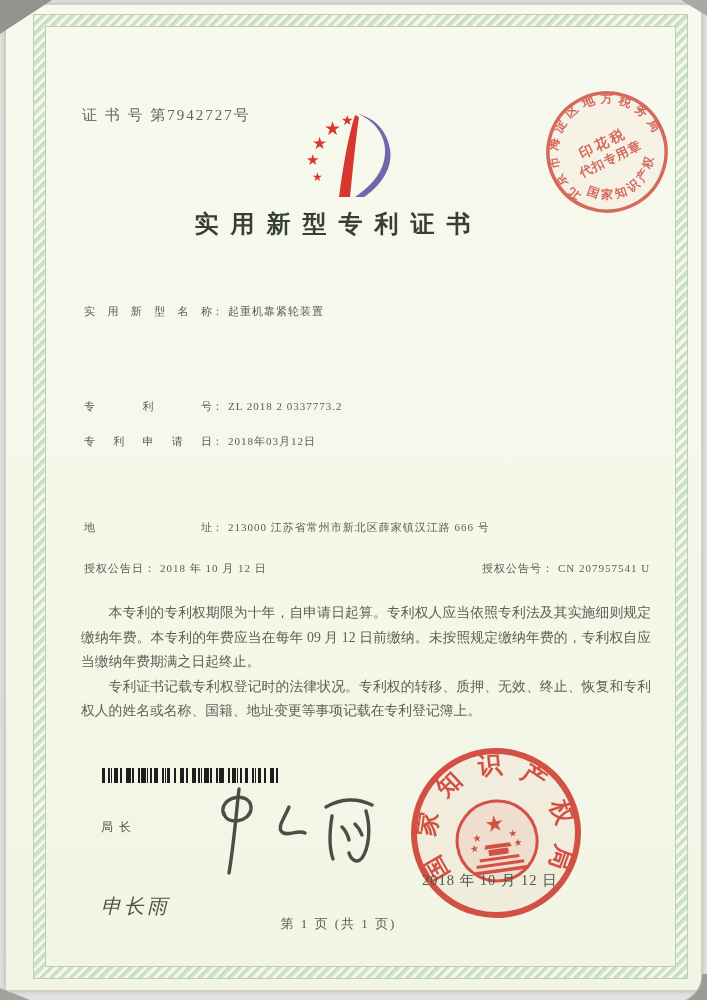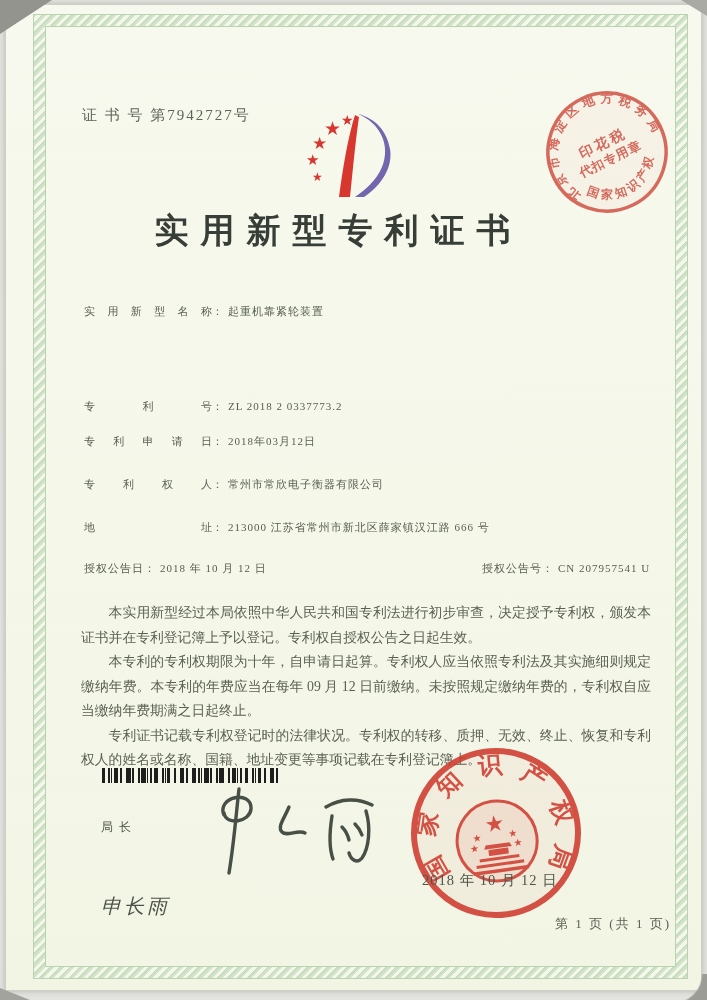--- a/index.html
+++ b/index.html
@@ -23,21 +23,21 @@
   }
   .content{position:absolute;inset:0;color:#565d51;}
 
   .cert-no{position:absolute;left:76px;top:101px;font-size:15px;letter-spacing:2px;color:#5d655a;}
 
   
   .logo{position:absolute;left:292px;top:104px;}
 
   .title{
     position:absolute;left:0;right:30px;top:203px;text-align:center;
-    font-size:34px;font-weight:700;letter-spacing:12px;color:#373e37;
+    font-size:24px;font-weight:700;letter-spacing:12px;color:#373e37;
   }
 
   .field{position:absolute;left:78px;font-size:11px;white-space:nowrap;color:#575f53;}
   .flabel{display:inline-block;width:128px;text-align:justify;text-align-last:justify;vertical-align:bottom;}
   .fcolon{display:inline-block;}
   .fvalue{margin-left:5px;letter-spacing:1px;}
   .grant-right{position:absolute;left:398px;top:0;white-space:nowrap;}
   .glabel{letter-spacing:1px;margin-top:48px;}
 
   .paras{
@@ -57,21 +57,21 @@
   .signer-title{position:absolute;left:95px;top:814px;font-size:12px;letter-spacing:6px;color:#4c5348;}
   .signer-name{position:absolute;left:95px;top:888px;font-size:20px;letter-spacing:3px;color:#4c5348;font-style:italic;}
   .signature{position:absolute;left:188px;top:778px;}
 
   .seal-main{position:absolute;left:402px;top:740px;transform:rotate(-8deg);}
   .seal-date{position:absolute;left:416px;top:866px;font-size:14.5px;letter-spacing:1px;color:#4e5549;z-index:5;}
 
   .seal-tax{position:absolute;left:534px;top:80px;transform:rotate(-26deg);}
 
   .footer{
-    position:absolute;left:0;right:30px;top:910px;text-align:right;
+    position:absolute;left:0;right:30px;top:910px;text-align:center;
     font-size:13px;letter-spacing:2px;color:#5a6154;
   }
 
   
   .corner{position:absolute;z-index:9;}
   .corner-tl{top:0;left:0;border-top:34px solid #93948e;border-right:52px solid transparent;}
   .corner-tr{top:0;right:0;border-top:16px solid #a9aaa4;border-left:26px solid transparent;}
   .corner-br{bottom:0;right:0;width:34px;height:26px;background:radial-gradient(circle at 0 0,transparent 28px,#9b9c96 30px);}
   .corner-bl{bottom:0;left:0;border-bottom:12px solid #a2a39d;border-right:30px solid transparent;}
 </style>
@@ -99,36 +99,32 @@
 
     <div class="field" style="top:299px">
       <span class="flabel">实用新型名称</span><span class="fcolon">：</span><span class="fvalue">起重机靠紧轮装置</span>
     </div>
     <div class="field" style="top:394px">
       <span class="flabel">专利号</span><span class="fcolon">：</span><span class="fvalue">ZL 2018 2 0337773.2</span>
     </div>
     <div class="field" style="top:429px">
       <span class="flabel">专利申请日</span><span class="fcolon">：</span><span class="fvalue">2018年03月12日</span>
     </div>
-    <div class="field" style="top:472px">
-      <span class="flabel">专利权人</span><span class="fcolon">：</span><span class="fvalue">常州市常欣电子衡器有限公司</span>
-    </div>
     <div class="field" style="top:515px">
       <span class="flabel">地址</span><span class="fcolon">：</span><span class="fvalue">213000 江苏省常州市新北区薛家镇汉江路 666 号</span>
     </div>
 
     <div class="field" style="top:556px;right:0">
       <span class="glabel">授权公告日</span><span>：</span><span class="fvalue">2018 年 10 月 12 日</span>
       <span class="grant-right">
         <span class="glabel">授权公告号</span><span>：</span><span class="fvalue">CN 207957541 U</span>
       </span>
     </div>
 
     <div class="paras">
-      <p>本实用新型经过本局依照中华人民共和国专利法进行初步审查，决定授予专利权，颁发本证书并在专利登记簿上予以登记。专利权自授权公告之日起生效。</p>
       <p>本专利的专利权期限为十年，自申请日起算。专利权人应当依照专利法及其实施细则规定缴纳年费。本专利的年费应当在每年 09 月 12 日前缴纳。未按照规定缴纳年费的，专利权自应当缴纳年费期满之日起终止。</p>
       <p>专利证书记载专利权登记时的法律状况。专利权的转移、质押、无效、终止、恢复和专利权人的姓名或名称、国籍、地址变更等事项记载在专利登记簿上。</p>
     </div>
 
     <div class="barcode"></div>
 
     <div class="signer-title">局长</div>
     <div class="signer-name">申长雨</div>
 
     <svg class="signature" width="196" height="100" viewBox="0 0 196 100">

